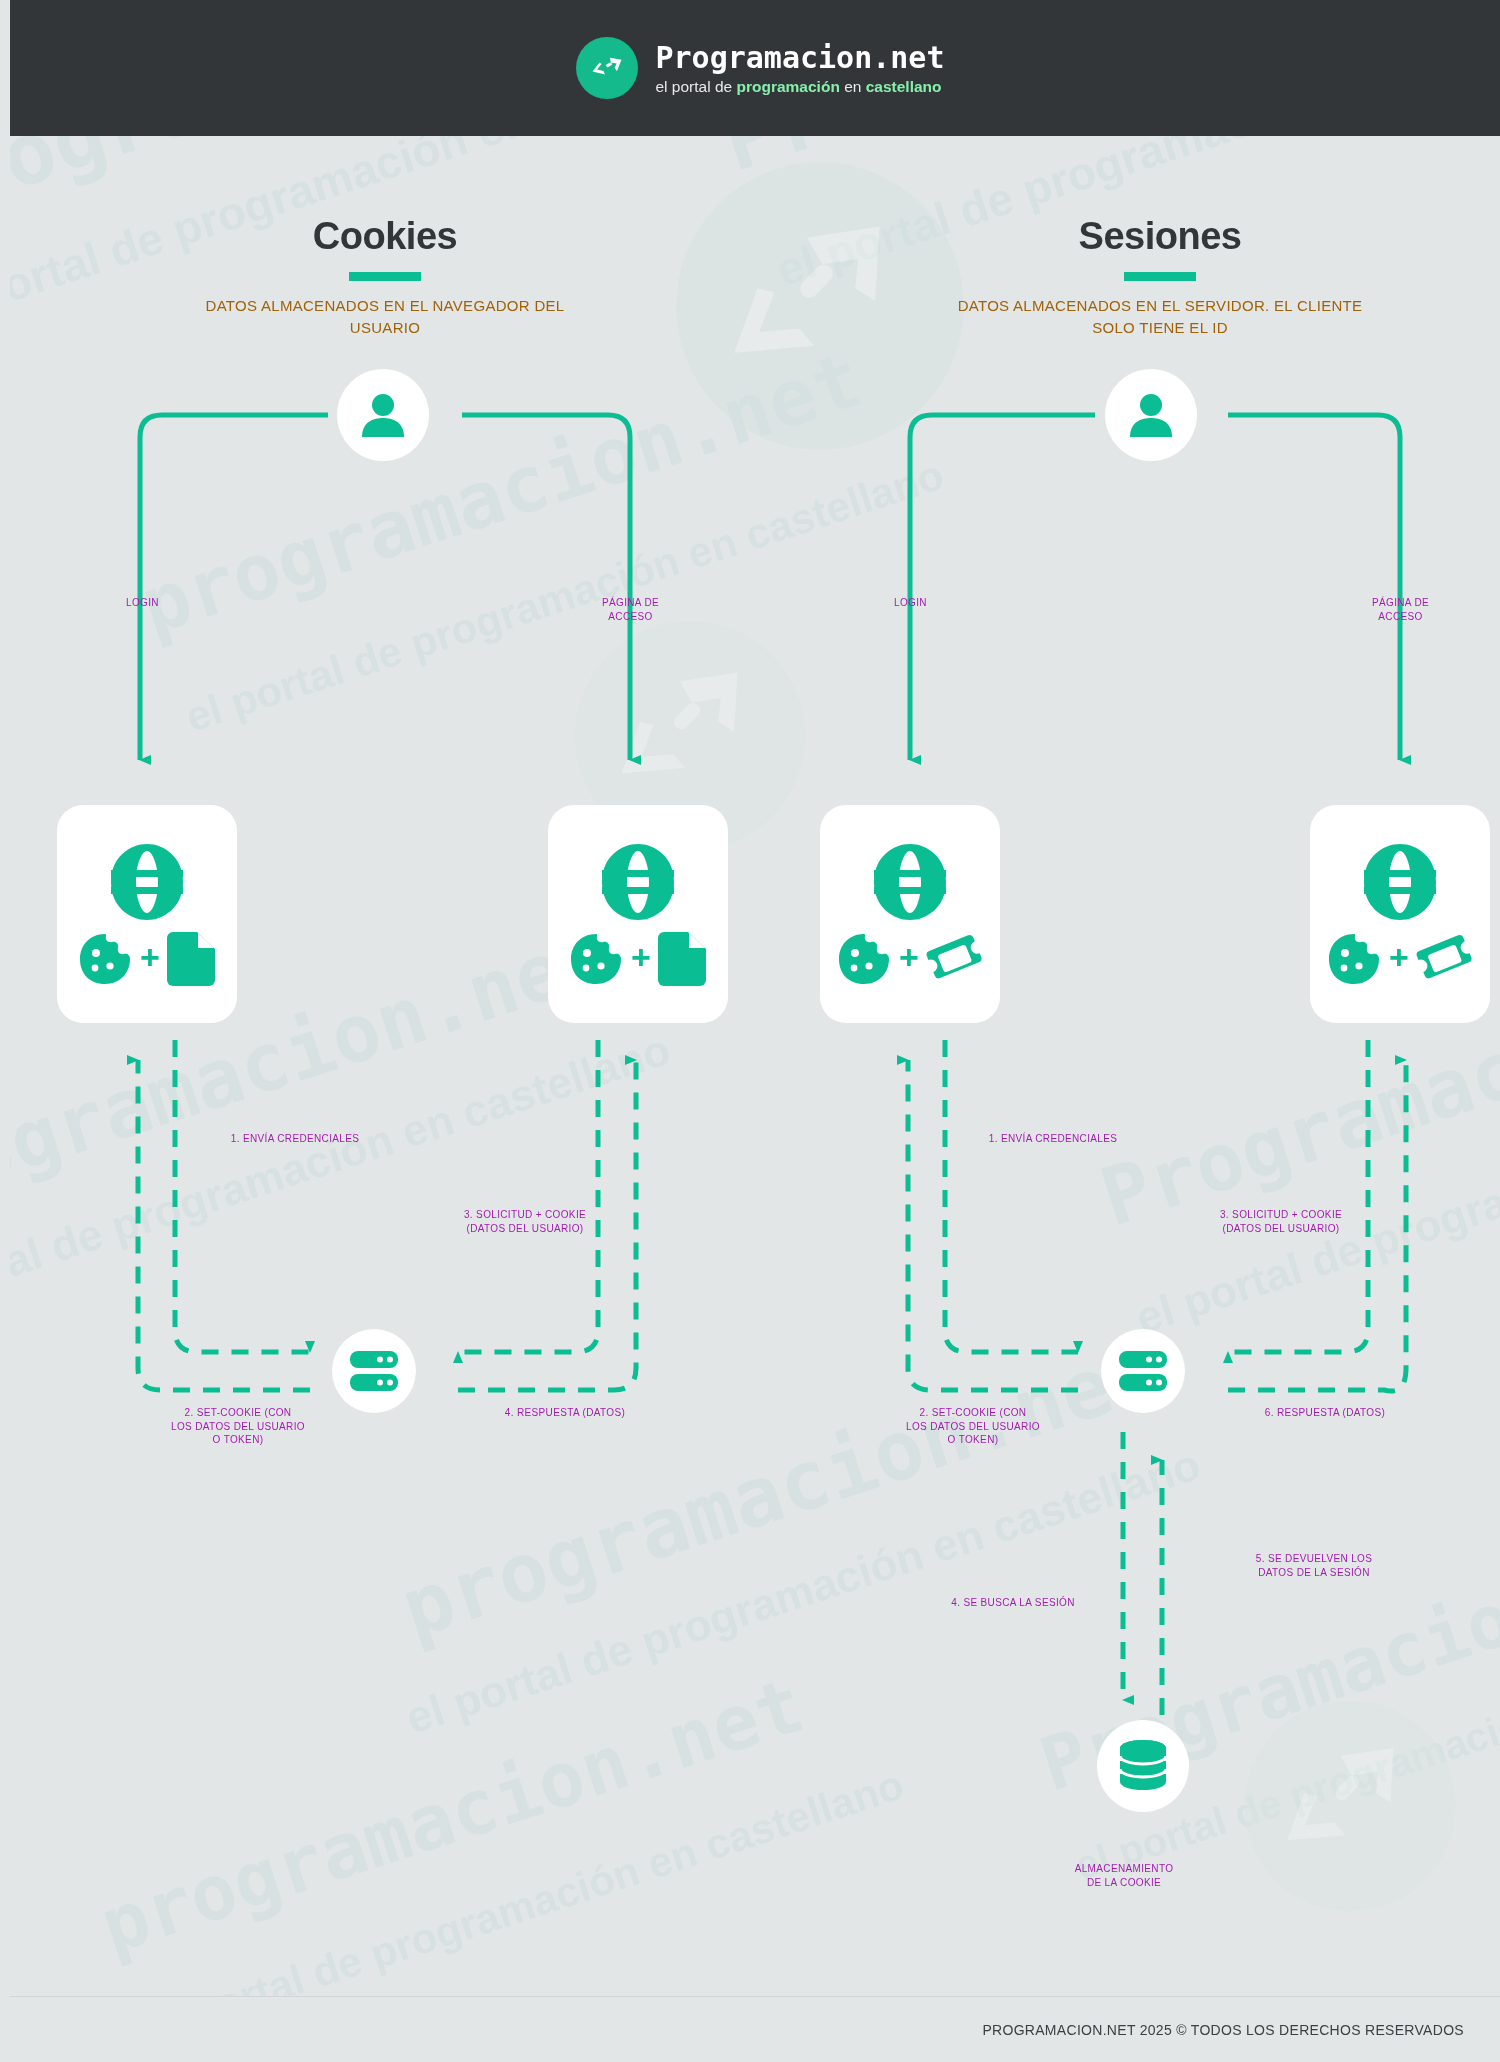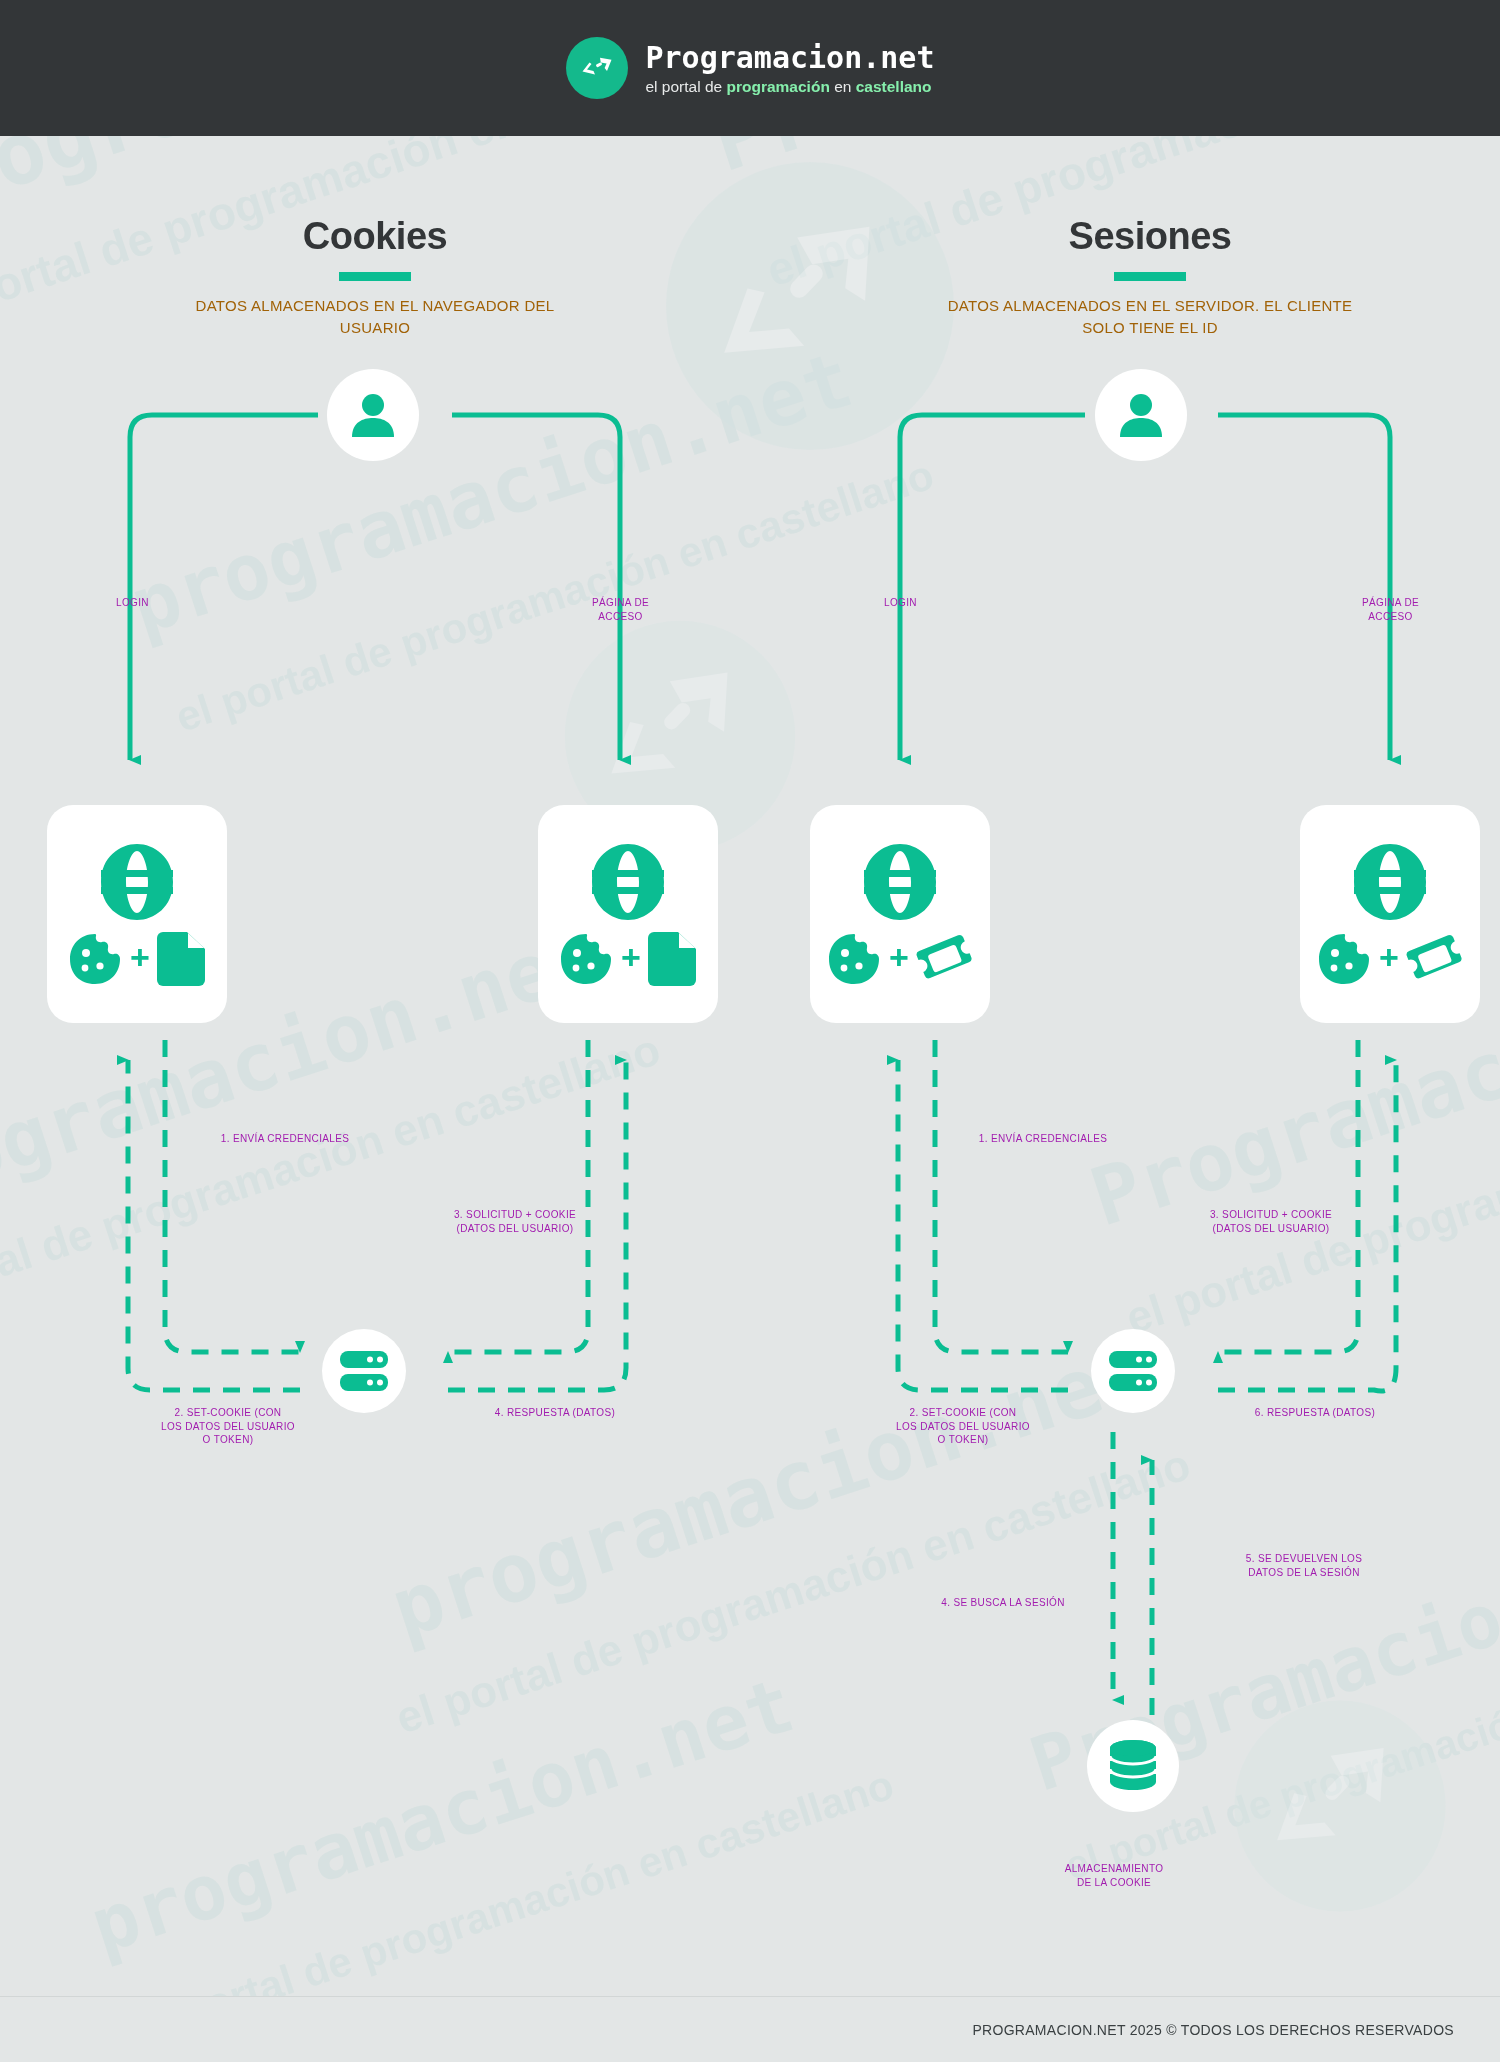--- a/index.html
+++ b/index.html
@@ -2,21 +2,21 @@
 <html><head>
 <meta charset="utf-8">
 <style>
   * { box-sizing: border-box; margin: 0; padding: 0; }
   html, body {
     width: 1500px; height: 2062px;
     font-family: "Liberation Sans", sans-serif;
     background: #e3e6e6;
     overflow: hidden;
   }
-  #page { position: relative; width: 1372px; height: 2062px; background: #e3e6e6; }
+  #page { position: relative; width: 1372px; height: 2062px; background: #e3e6e6; margin-left: 10px; }
 
   
   .topbar {
     position: absolute; left: 0; top: 0; width: 1500px; height: 136px;
     background: #333638;
     display: flex; align-items: center; justify-content: center;
   }
   .brand { display: flex; align-items: center; gap: 18px; }
   .brand-mark {
     width: 62px; height: 62px; border-radius: 50%;

